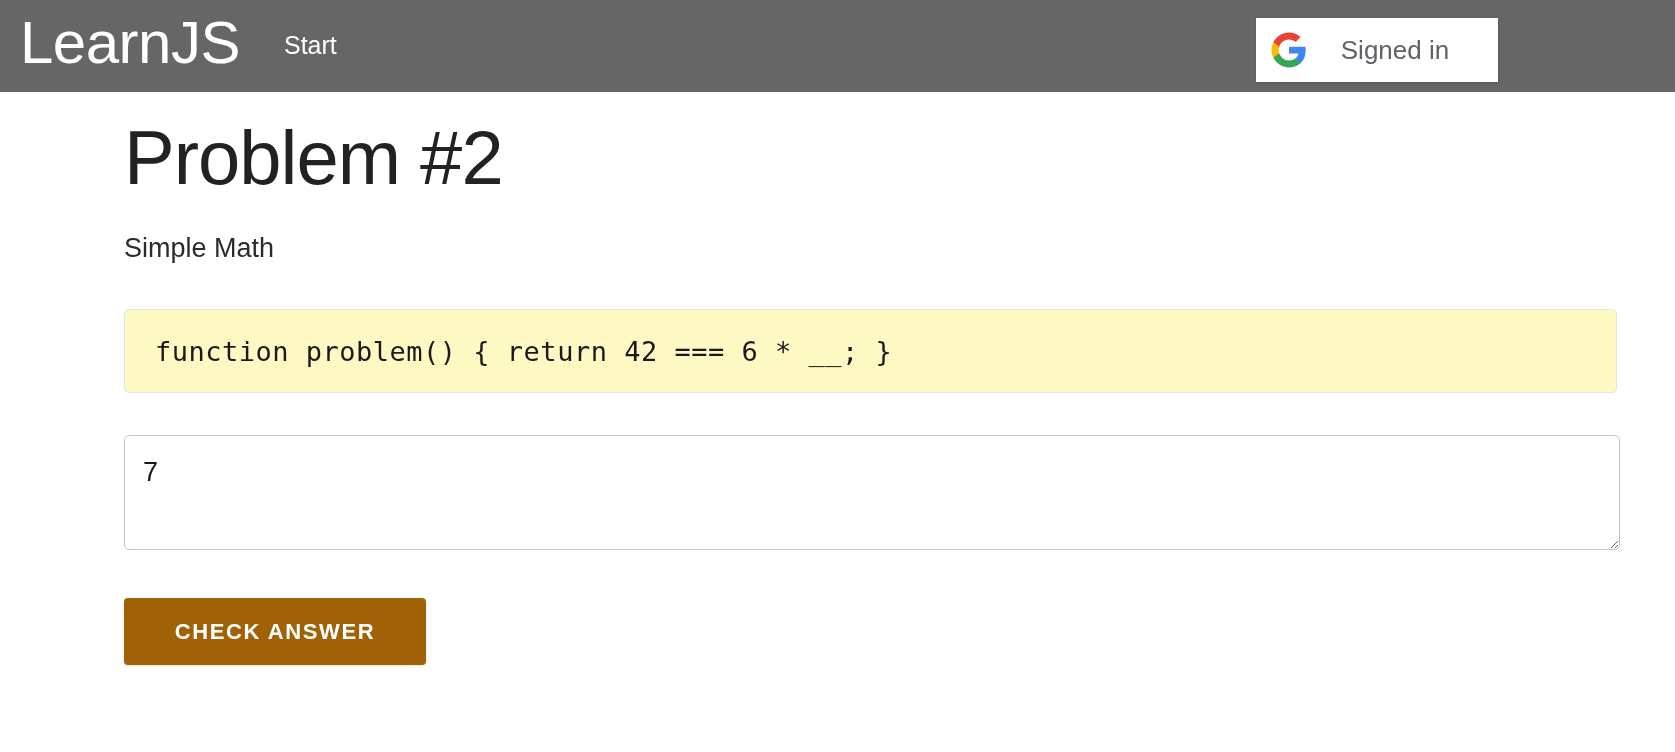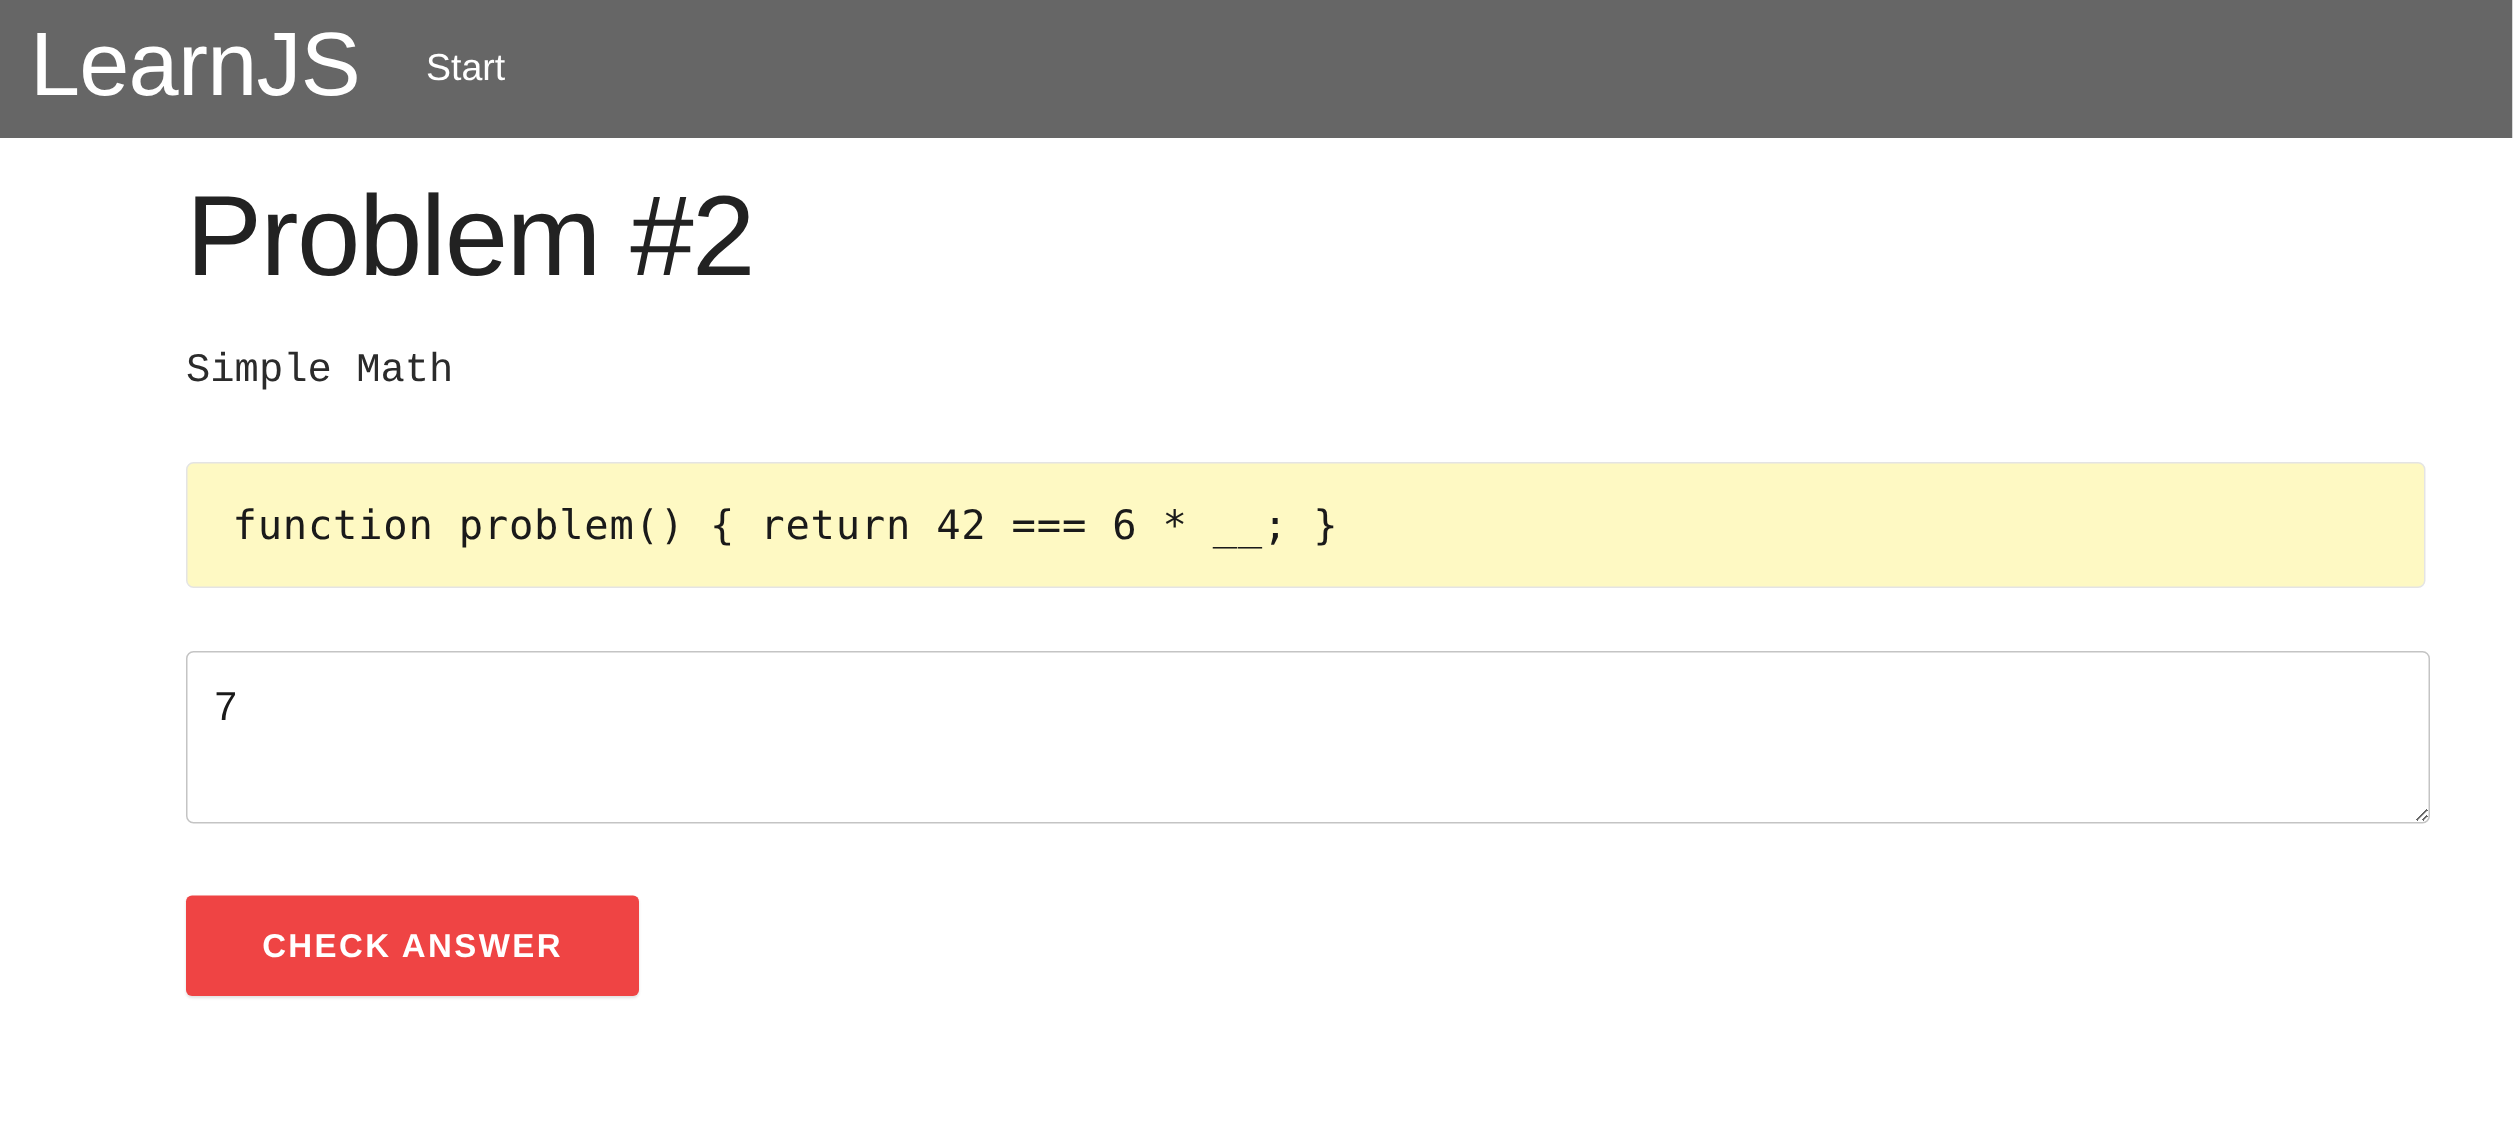--- a/index.html
+++ b/index.html
@@ -91,21 +91,21 @@
     letter-spacing: -1px;
     line-height: 1.15;
     font-family: "Liberation Sans", sans-serif;
   }
   .problem-desc {
     margin: 0;
     padding: 32px 0 0 124px;
     font-size: 27px;
     font-weight: 400;
     color: #2b2b2b;
-    font-family: Liberation Mono, monospace;
+    font-family: Liberation Sans, sans-serif;
   }
 
   .code-block {
     margin: 45px 0 0 124px;
     width: 1493px;
     min-height: 84px;
     background: #fef9c3;
     border: 1px solid #e4e4e4;
     border-radius: 5px;
     display: flex;
@@ -135,21 +135,21 @@
     resize: both;
     outline: none;
     display: block;
     line-height: 1.2;
   }
 
   .check-button {
     margin: 48px 0 0 124px;
     width: 302px;
     height: 67px;
-    background: #ef4444;
+    background: #a16207;
     border: none;
     border-radius: 4px;
     color: #ffffff;
     font-family: "Liberation Sans", sans-serif;
     font-size: 22px;
     font-weight: bold;
     letter-spacing: 1.6px;
     text-transform: uppercase;
     cursor: pointer;
     box-shadow: 0 1px 2px rgba(0,0,0,0.12);
@@ -158,20 +158,31 @@
 </style>
 </head>
 <body>
 
 <div class="navbar">
 
   <a class="brand" href="#">LearnJS</a>
 
   <a class="nav-link" href="#">Start</a>
 
+  <button class="google-btn">
+    <span class="g-logo">
+      <svg viewBox="0 0 48 48" width="38" height="38" xmlns="http://www.w3.org/2000/svg">
+        <path fill="#4285F4" d="M45.12 24.5c0-1.56-.14-3.06-.4-4.5H24v8.51h11.84c-.51 2.75-2.06 5.08-4.39 6.64v5.52h7.11c4.16-3.83 6.56-9.47 6.56-16.17z"></path>
+        <path fill="#34A853" d="M24 46c5.94 0 10.92-1.97 14.56-5.33l-7.11-5.52c-1.97 1.32-4.49 2.1-7.45 2.1-5.73 0-10.58-3.87-12.31-9.07H4.34v5.7C7.96 41.07 15.4 46 24 46z"></path>
+        <path fill="#FBBC05" d="M11.69 28.18C11.25 26.86 11 25.45 11 24s.25-2.86.69-4.18v-5.7H4.34C2.85 17.09 2 20.45 2 24s.85 6.91 2.34 9.88l7.35-5.7z"></path>
+        <path fill="#EA4335" d="M24 10.75c3.23 0 6.13 1.11 8.41 3.29l6.31-6.31C34.91 4.18 29.93 2 24 2 15.4 2 7.96 6.93 4.34 14.12l7.35 5.7c1.73-5.2 6.58-9.07 12.31-9.07z"></path>
+      </svg>
+    </span>
+    <span class="g-label">Signed in</span>
+  </button>
 </div>
 
 <div class="main">
 
   <h1 class="page-title">Problem #2</h1>
 
   <p class="problem-desc">Simple Math</p>
 
   <div class="code-block">
     <code>function problem() { return 42 === 6 * __; }</code>

